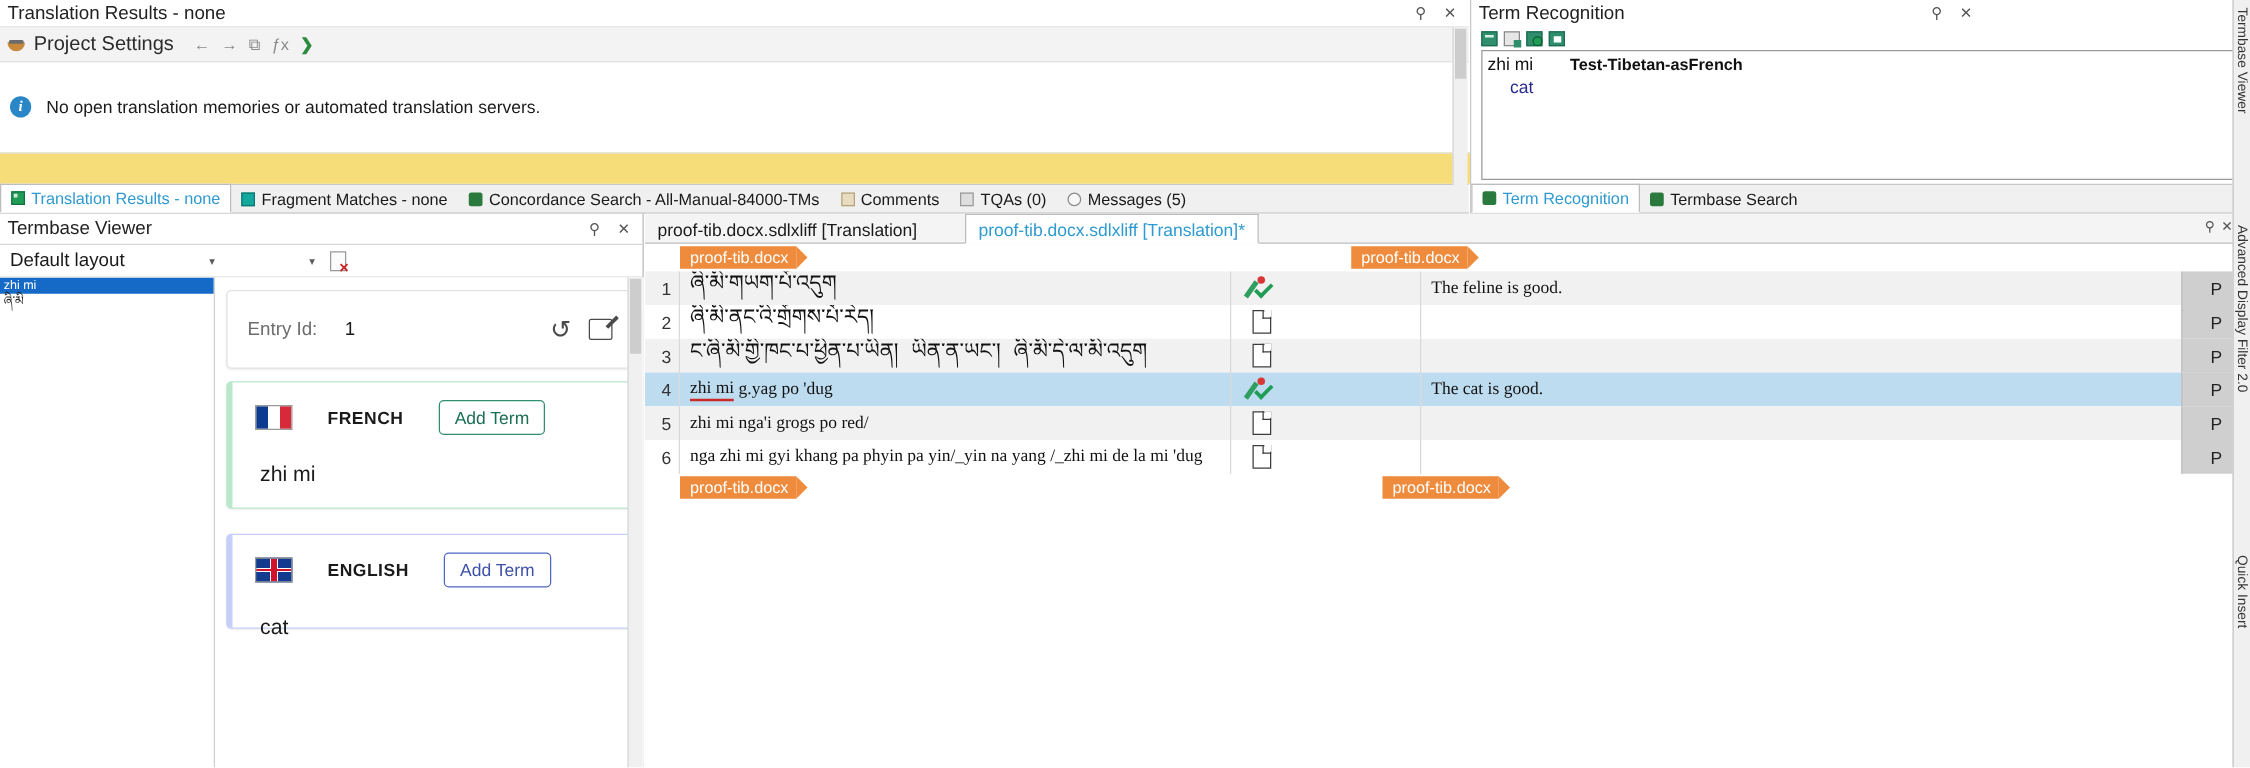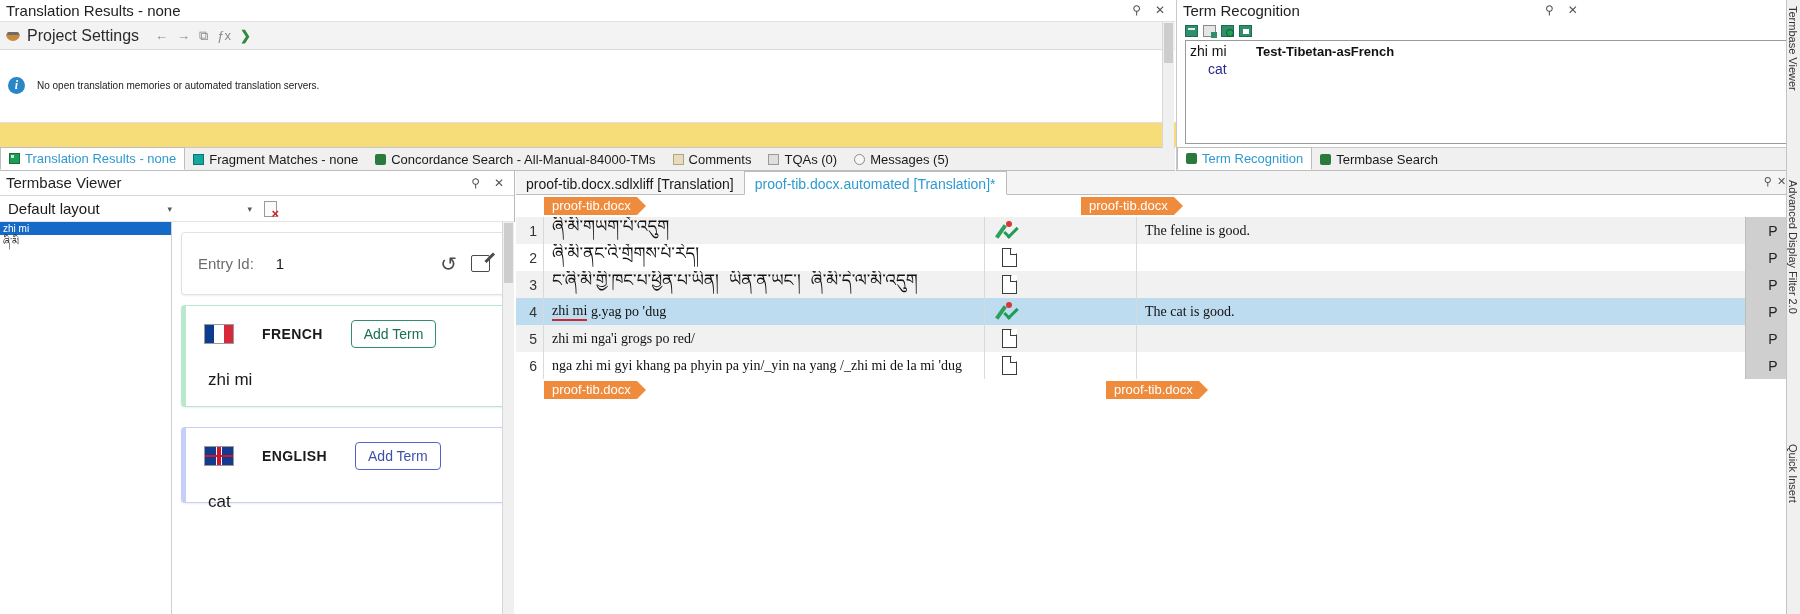--- a/index.html
+++ b/index.html
@@ -82,21 +82,21 @@
     gap: 12px;
   }
   .info-icon {
     width: 17px; height: 17px; border-radius: 50%;
     background: #2986c7; color: #fff;
     font-size: 12px; font-weight: bold; font-style: italic;
     display: flex; align-items: center; justify-content: center;
     font-family: "Liberation Serif", serif;
     flex: none;
   }
-  #tr-body .msg { font-size: 10px; color: #1a1a1a; }
+  #tr-body .msg { font-size: 14px; color: #1a1a1a; }
   #tr-yellow {
     position: absolute; left: 0; bottom: 0;
     width: 1200px; height: 25px;
     background: #f6dd79;
     border-top: 1px solid #dfdfdf;
   }
 
   
   #tr-tabs {
     position: absolute; left: 0; top: 148px;
@@ -272,21 +272,21 @@
 
   
   #editor {
     position: absolute; left: 516px; top: 171px;
     width: 1284px; height: 443px;
     background: #fff;
   }
   #ed-tabs {
     height: 24px; background:#f4f4f4;
     border-bottom: 1px solid #bdbdbd;
-    display:flex; align-items:stretch; font-size:14px;
+    display:flex; align-items:stretch; font-size:14px;gap:28px;
   }
   .etab { padding: 2px 10px 0 10px; display:flex;align-items:center; white-space:nowrap;}
   .etab.active { background:#fff; color:#2e9ad0; border:1px solid #bdbdbd; border-bottom-color:#fff; margin-bottom:-1px;}
   #ed-grid { position:absolute; left:0; top:24px; right:0; bottom:0; overflow:hidden; }
   .doc-tag-row { height: 22px; position: relative; background:#fff;}
   .doctag {
     position:absolute; top:2px;
     background:#ef8b3c; color:#fff; font-size:13px;
     height:18px; line-height:18px; padding:0 6px 0 8px;
   }
@@ -499,21 +499,21 @@
           <button class="addterm">Add Term</button>
         </div>
         <div class="term-val">cat</div>
       </div>
     </div>
   </div>
 
   <div id="editor">
     <div id="ed-tabs">
       <div class="etab">proof-tib.docx.sdlxliff [Translation]</div>
-      <div class="etab active">proof-tib.docx.automated [Translation]*</div>
+      <div class="etab active">proof-tib.docx.sdlxliff [Translation]*</div>
     </div>
 
     <div id="ed-grid">
 
       <div class="doc-tag-row">
         <div class="doctag" style="left:28px;">proof-tib.docx</div>
         <div class="doctag" style="left:565px;">proof-tib.docx</div>
       </div>
 
       <div class="seg-row alt">

